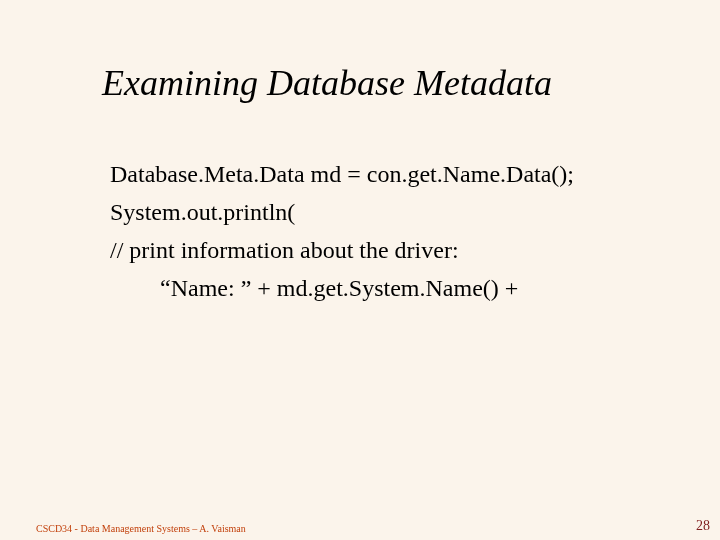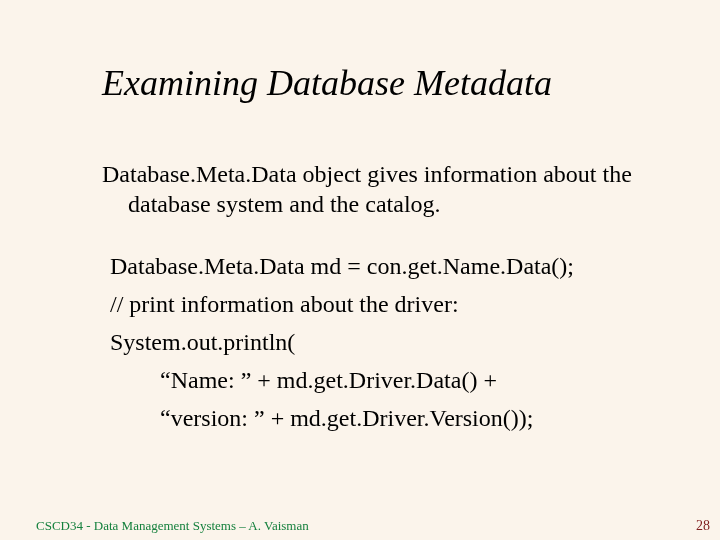--- a/index.html
+++ b/index.html
@@ -32,42 +32,40 @@
     font-size: 24px;
     line-height: 1.25;
   }
   .code-indent {
     padding-left: 50px;
   }
   .footer {
     position: absolute;
     left: 12px;
     bottom: 14px;
-    font-size: 13px;
-    color: #15803d;
+    font-size: 10px;
+    color: #c2410c;
   }
   .pagenum {
     position: absolute;
     right: 18px;
     bottom: 14px;
     font-size: 14px;
     color: #7f1d1d;
   }
 </style>
 </head>
 <body>
 
 <div class="slide">
   <h1 class="title">Examining Database Metadata</h1>
 
-  <p class="body-block indent-hang">Database.Meta.Data object gives information about the database system and the catalog.</p>
 
   <div class="code-block">
     <div>Database.Meta.Data md = con.get.Name.Data();</div>
+    <div>System.out.println(</div>
     <div>// print information about the driver:</div>
-    <div>System.out.println(</div>
-    <div class="code-indent">“Name: ” + md.get.Driver.Data() +</div>
-    <div class="code-indent">“version: ” + md.get.Driver.Version());</div>
+    <div class="code-indent">“Name: ” + md.get.System.Name() +</div>
   </div>
 </div>
 
 <div class="footer">CSCD34 - Data Management Systems – A. Vaisman</div>
 <div class="pagenum">28</div>
 
 </body></html>

